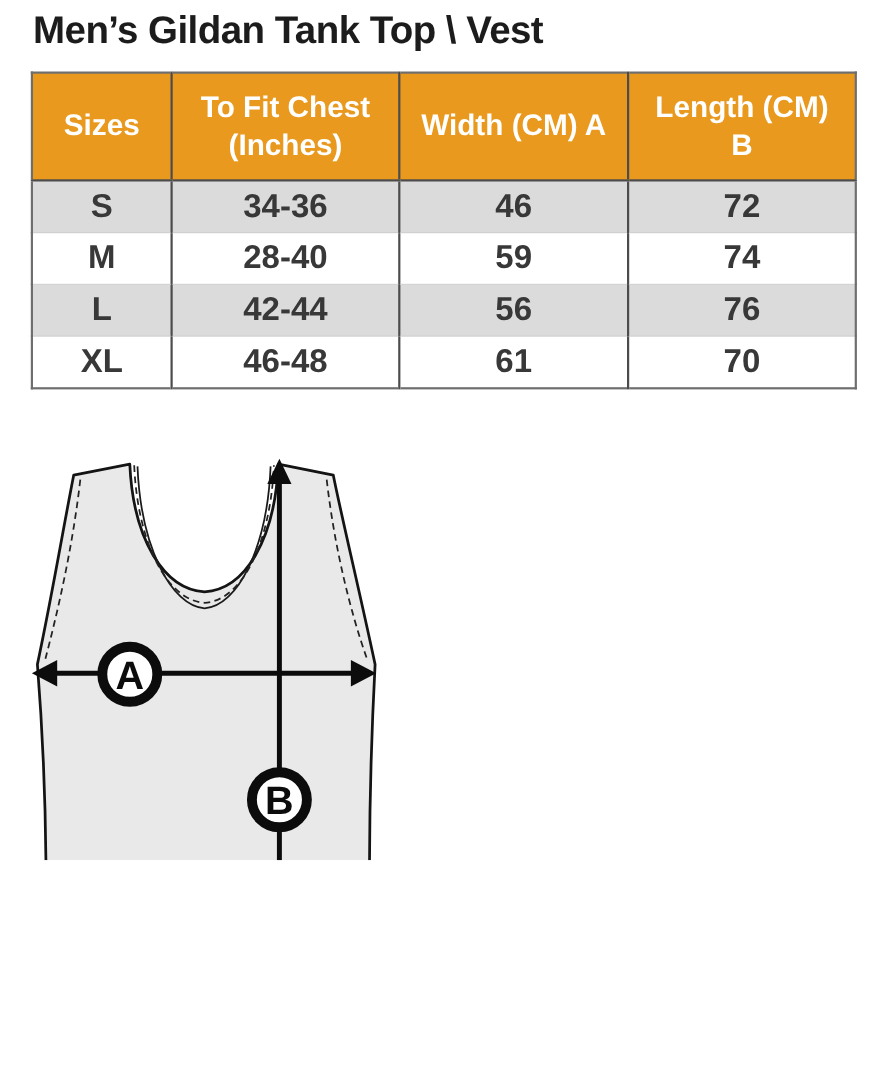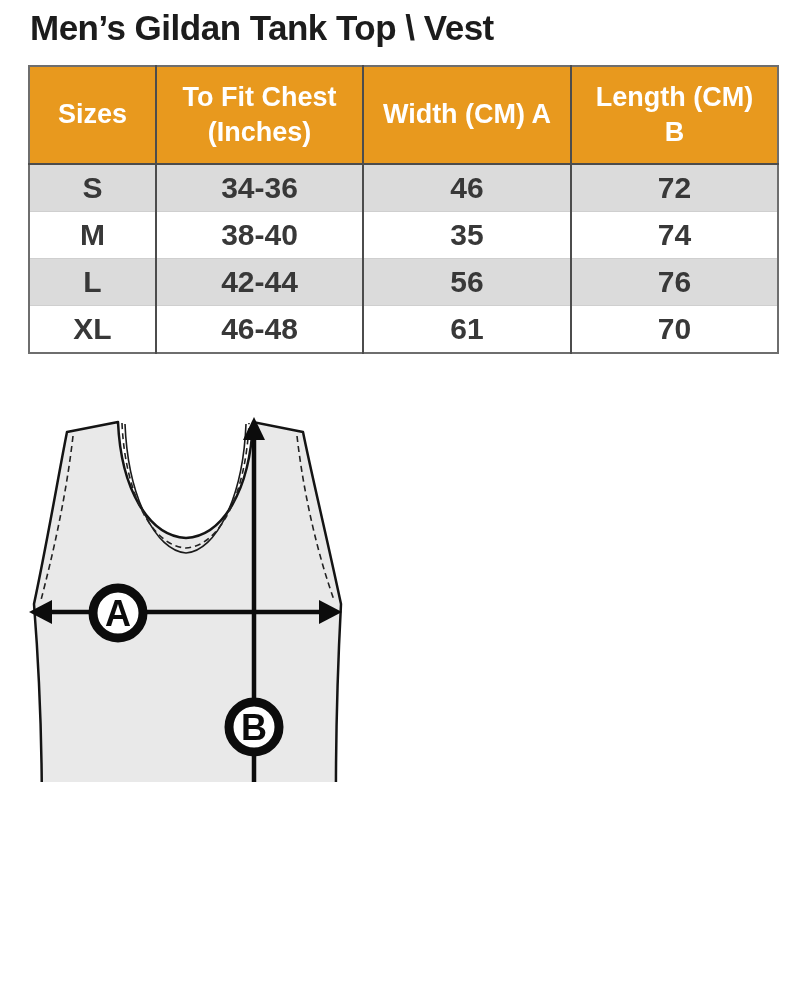--- a/index.html
+++ b/index.html
@@ -96,22 +96,22 @@
     </thead>
     <tbody>
       <tr>
         <td>S</td>
         <td>34-36</td>
         <td>46</td>
         <td>72</td>
       </tr>
       <tr>
         <td>M</td>
-        <td>38-40</td>
-        <td>35</td>
+        <td>28-40</td>
+        <td>59</td>
         <td>74</td>
       </tr>
       <tr>
         <td>L</td>
         <td>42-44</td>
         <td>56</td>
         <td>76</td>
       </tr>
       <tr>
         <td>XL</td>

